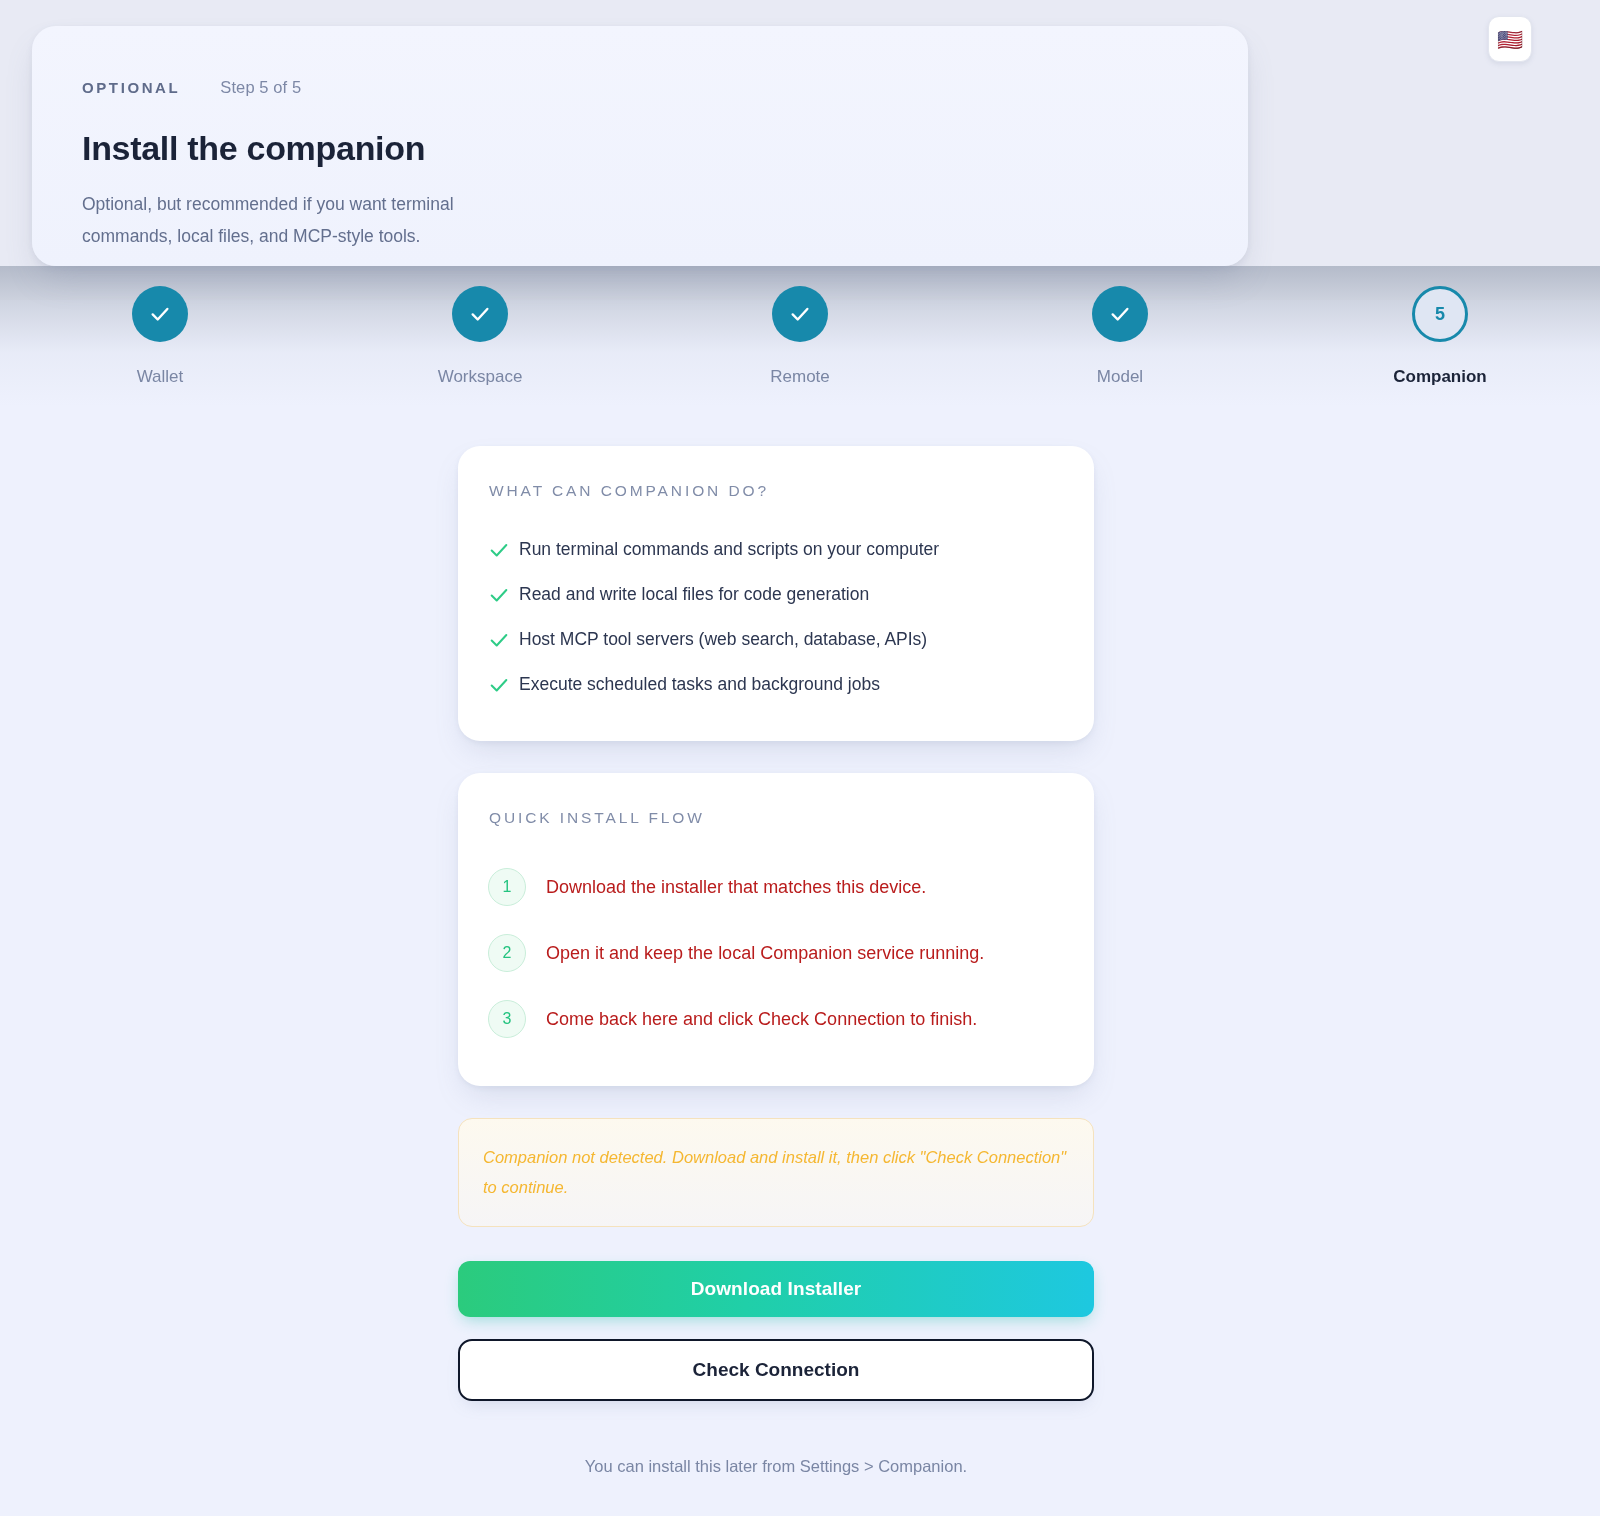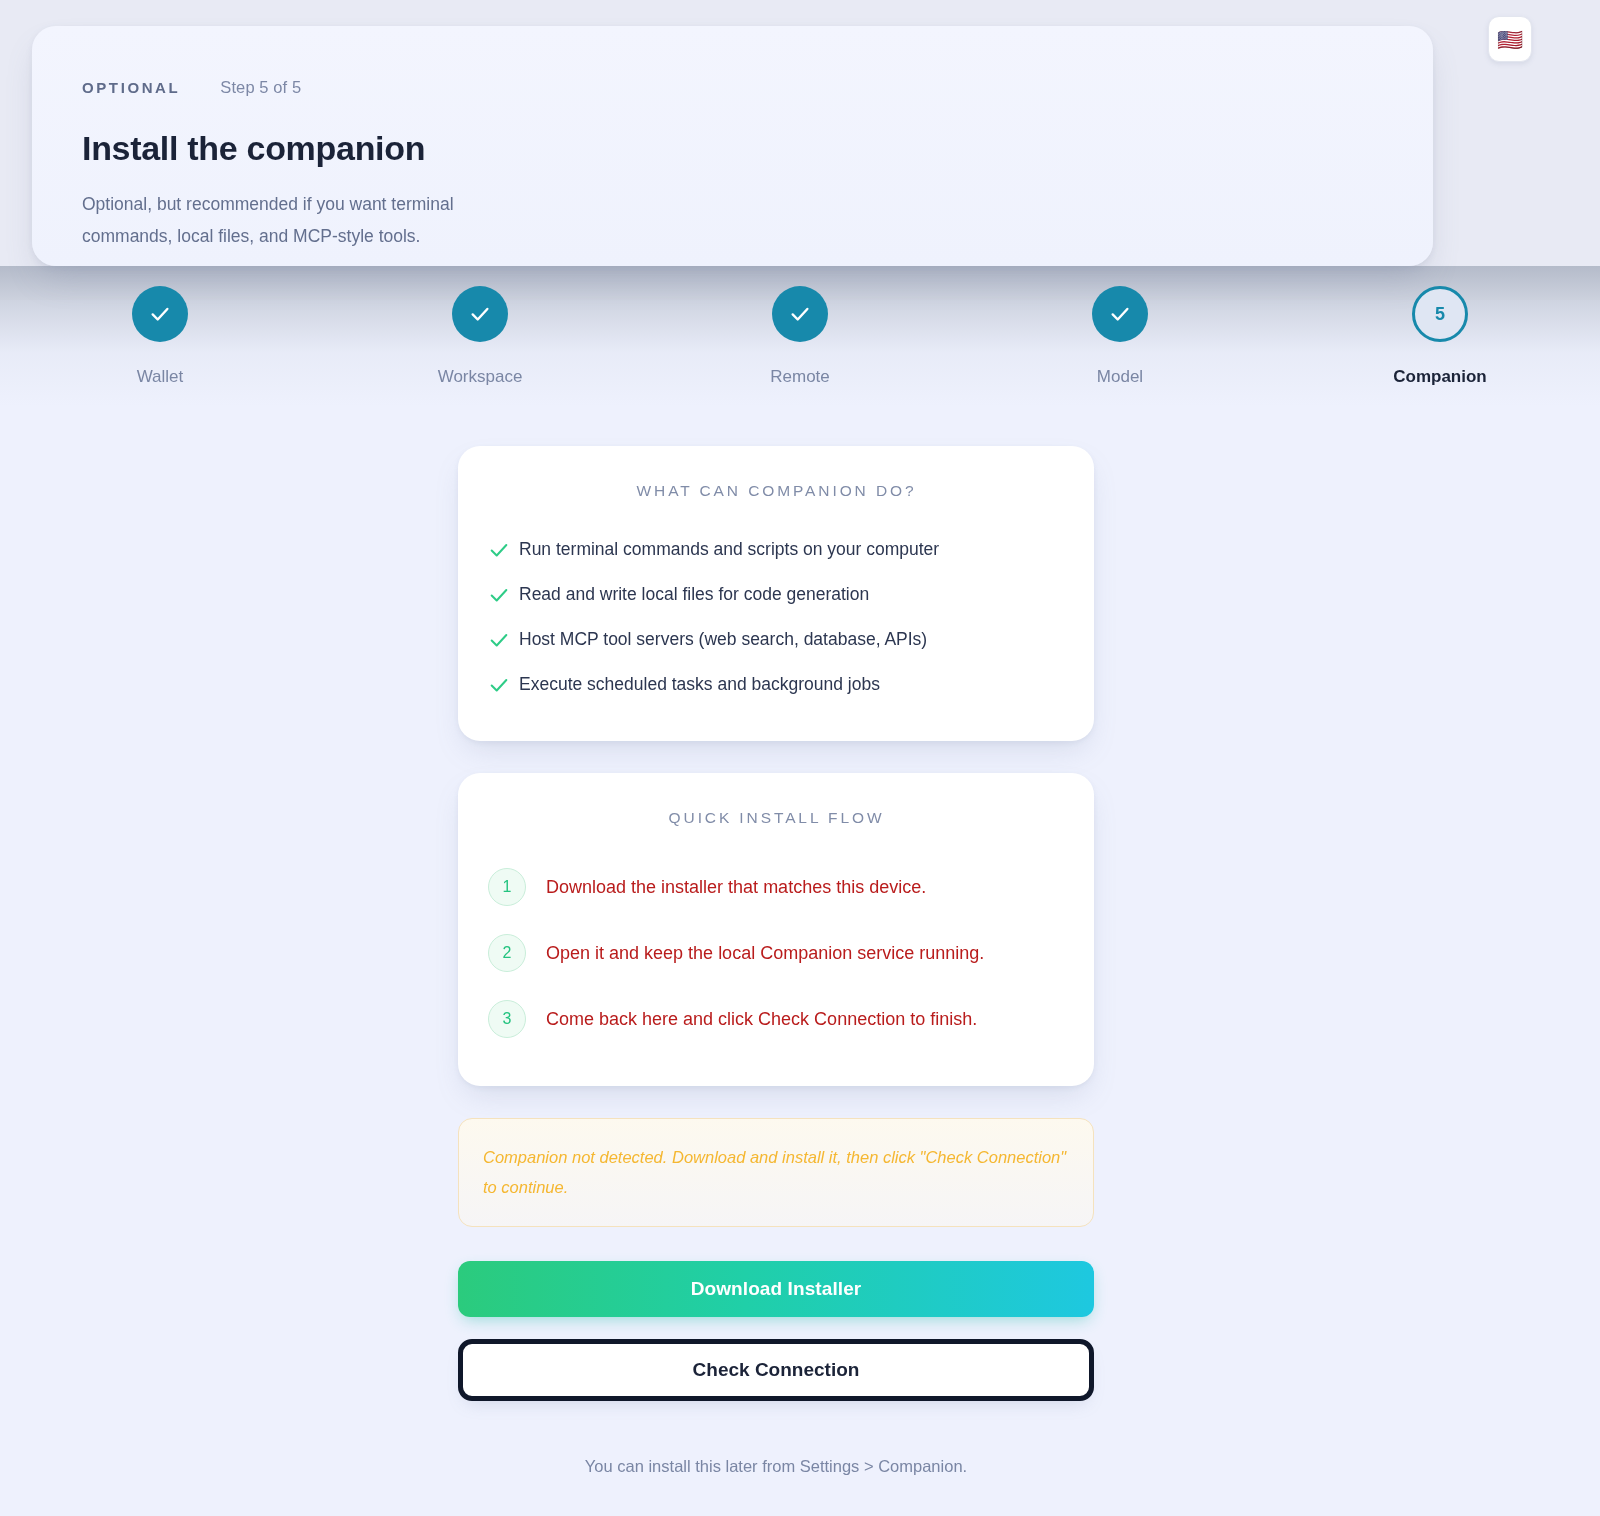--- a/index.html
+++ b/index.html
@@ -32,21 +32,21 @@
     left: 0; top: 0;
     width: 1600px; height: 300px;
     background: #e8eaf4;
   }
 
   
   .header-card {
     position: absolute;
     left: 32px;
     top: 26px;
-    width: 1401px;
+    width: 1216px;
     height: 240px;
     background: linear-gradient(180deg, #f3f5fe 0%, #eff2fd 100%);
     border-radius: 24px;
     box-shadow: 0 18px 34px -10px rgba(120,130,160,0.30),
                 0 2px 6px rgba(120,130,160,0.12);
     padding: 52px 0 0 50px;
     z-index: 5;
   }
 
   .eyebrow-row {
@@ -188,21 +188,20 @@
   }
 
   .card-heading {
     font-size: 15.5px;
     font-weight: 500;
     letter-spacing: 2.9px;
     color: #808ca8;
     text-transform: uppercase;
     margin-bottom: 27px;
     padding-left: 1px;
-    text-align: center;
   }
 
   
   .feature-row {
     display: flex;
     align-items: flex-start;
     gap: 9px;
     padding: 11px 0;
   }
 
@@ -277,21 +276,21 @@
     font-weight: 700;
     letter-spacing: 0.1px;
     cursor: pointer;
     box-shadow: 0 6px 16px -4px rgba(40,190,170,0.45);
   }
 
   .btn-secondary {
     margin-top: 22px;
     width: 100%;
     height: 62px;
-    border: 5px solid #0f172a;
+    border: 2px solid #0f172a;
     border-radius: 14px;
     background: #ffffff;
     color: #1b2338;
     font-family: "Liberation Sans", sans-serif;
     font-size: 19px;
     font-weight: 700;
     cursor: pointer;
     box-shadow: 0 8px 18px -8px rgba(120,133,165,0.28);
   }
 

